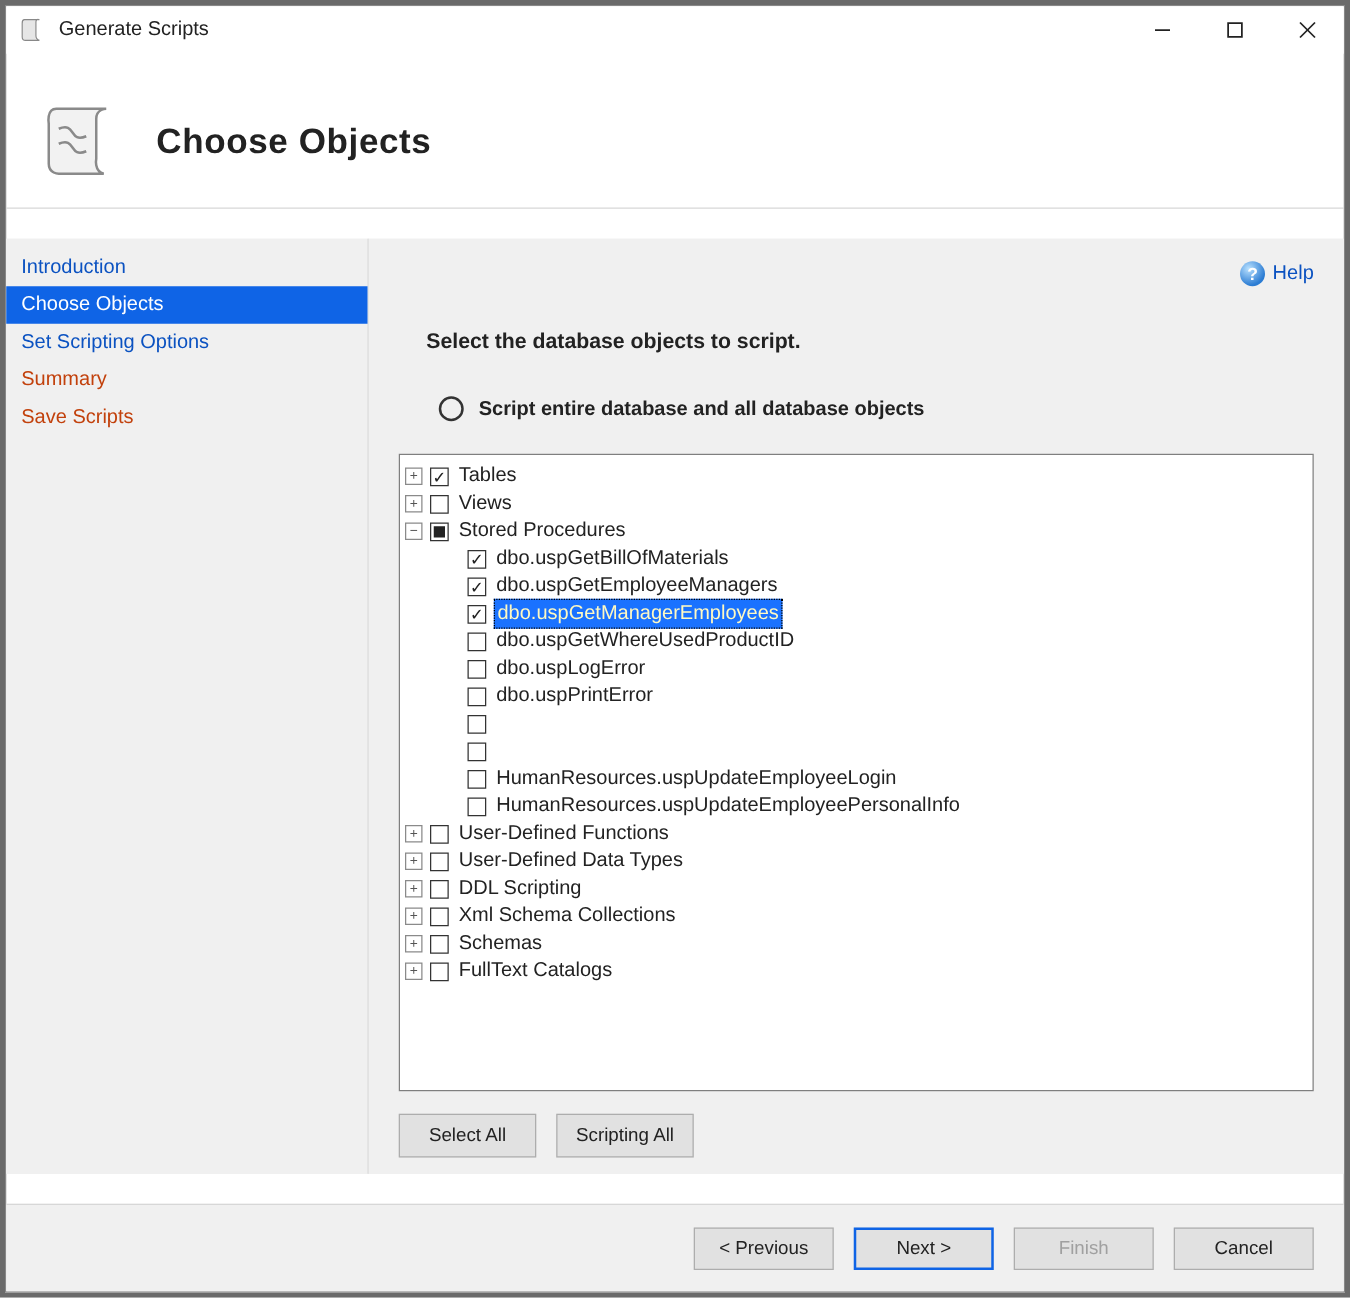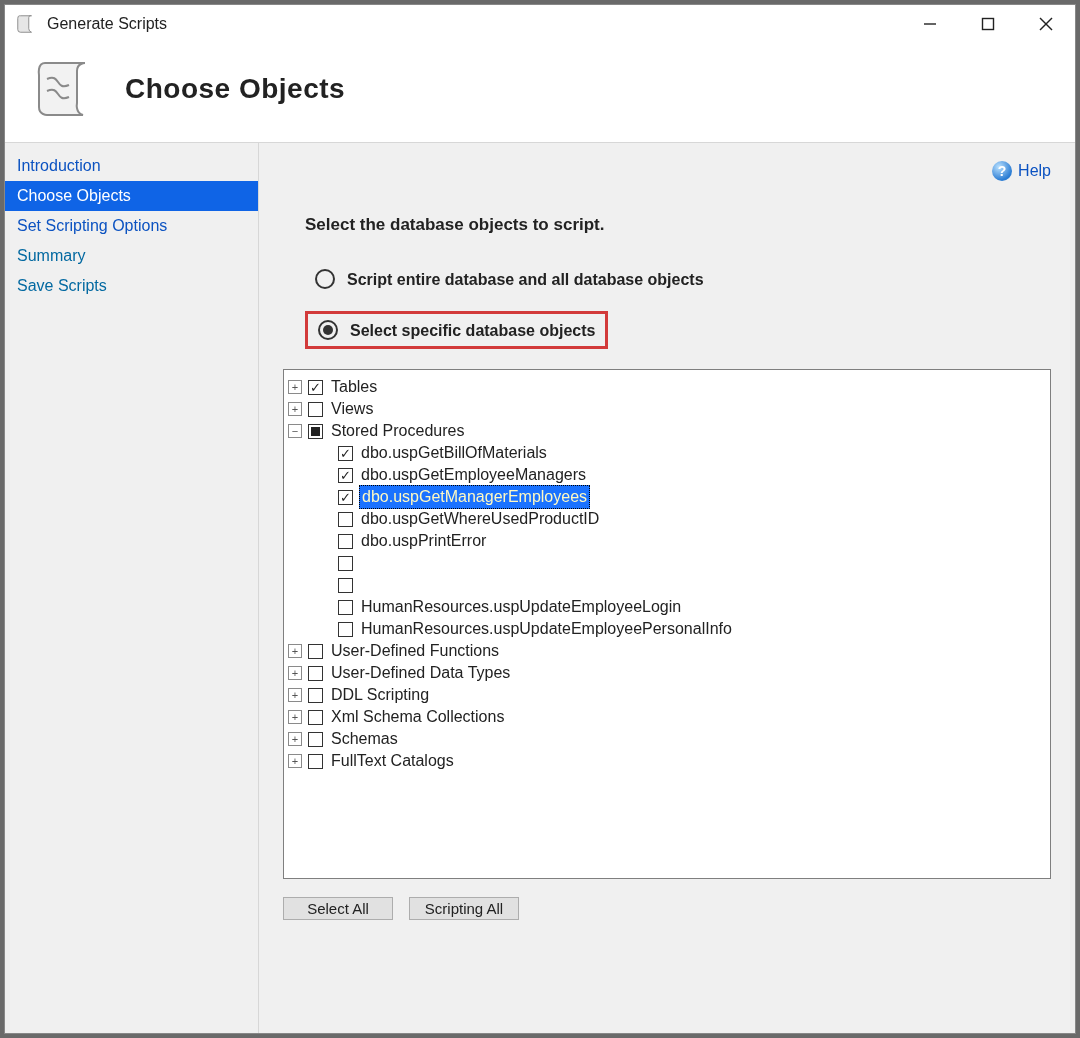--- a/index.html
+++ b/index.html
@@ -1,54 +1,54 @@
 <!DOCTYPE html>
 <html><head>
 <meta charset="utf-8">
 <style>
   * { box-sizing: border-box; }
   html, body { margin:0; padding:0; font-family: "Segoe UI", Tahoma, sans-serif; font-size:15px; color:#222; }
   body { background:#6a6a6a; display:flex; align-items:flex-start; justify-content:center; padding:4px; }
-  .window { width:1072px; height:1030px; background:#fff; border:1px solid #888; display:flex; flex-direction:column; }
+  .window { width:1072px; height:1030px; background:#fff; border:1px solid #888; display:flex; flex-direction:column;gap:24px; }
   .titlebar { height:38px; display:flex; align-items:center; padding:0 0 0 10px; background:#fff; }
   .titlebar .appicon { width:22px; height:22px; margin-right:10px; display:flex; }
   .titlebar .title { font-size:16px; }
   .titlebar .spacer { flex:1; }
   .win-btn { width:58px; height:38px; display:flex; align-items:center; justify-content:center; font-size:14px; color:#222; }
   .win-btn svg { stroke:#222; }
   .header { height:100px; display:flex; align-items:center; padding:0 22px 8px 28px; border-bottom:1px solid #d7d7d7; }
   .header .bigicon { width:64px; height:64px; margin-right:28px; display:flex; }
   .header h1 { font-size:28px; font-weight:700; letter-spacing:.5px; margin:0; }
   .body { flex:1; display:flex; background:#f0f0f0; min-height:0;}
-  .sidebar { width:254px; background:#f0f0f0; border-right:1px solid #d7d7d7; padding-top:8px;}
+  .sidebar { width:290px; background:#f0f0f0; border-right:1px solid #d7d7d7; padding-top:8px;}
   .nav-item { padding:6px 12px; font-size:16px; cursor:default; }
   .nav-item.link { color:#0b52c1; }
   .nav-item.active { background:#0f64e6; color:#fff; }
-  .nav-item.disabled { color:#0369a1; }
+  .nav-item.disabled { color:#c2410c; }
   .main { flex:1; display:flex; flex-direction:column; background:#f0f0f0; padding:14px 24px 0 24px; min-width:0;}
   .helprow { display:flex; justify-content:flex-end; align-items:center; height:28px; }
   .helprow .help { color:#0b52c1; font-size:16px; display:flex; align-items:center; gap:6px; }
   .helpicon { width:20px; height:20px; border-radius:50%; background:radial-gradient(circle at 35% 30%, #b9e1ff, #2b7cd3 70%); display:flex; align-items:center; justify-content:center; color:#fff; font-weight:700; font-size:14px;}
   .instr { font-weight:700; font-size:17px; margin:30px 0 28px 22px; }
   .radio-outer { margin-left:22px; }
   .radio-row { display:flex; align-items:flex-end; gap:12px; font-size:16px; margin-bottom:16px; padding:6px 10px;font-weight:bold;}
   .radio-row.highlight { border:3px solid #d23a3a; width:max-content; }
   .radio-ctrl { width:20px; height:20px; border:2px solid #333; border-radius:50%; display:inline-flex; align-items:center; justify-content:center; }
   .radio-ctrl .dot { width:10px; height:10px; background:#333; border-radius:50%; }
   .treebox { margin:4px 0 0 0; border:1px solid #7f7f7f; background:#fff; height:510px; overflow:auto; padding:6px 4px; }
   .tree-row { display:flex; align-items:center; height:22px; line-height:22px; font-size:16px; white-space:nowrap; }
   .tree-row.child { padding-left:48px; }
   .tree-row .toggle { width:14px; height:14px; border:1px solid #8a8a8a; display:flex; align-items:center; justify-content:center; font-size:11px; color:#555; margin-right:4px;}
   .tree-row .cb { width:15px; height:15px; border:1px solid #333; margin:0 6px 0 2px; display:flex; align-items:center; justify-content:center; }
   .cb .chk { font-size:13px; line-height:13px; color:#222; }
   .cb .ind { width:9px; height:9px; background:#222; }
   .tree-row .lbl { padding:0 2px; font-size:16px; }
   .tree-row .lbl.sel { background:#1a72ff; color:#fef9c3; border:1px dotted #000; }
   .btnrow { margin:18px 0 0 0; display:flex; gap:16px; }
-  .btn { min-width:110px; height:23px; background:#e1e1e1; border:1px solid #adadad; font-size:15px; display:flex; align-items:center; justify-content:center; padding:0 14px;}
+  .btn { min-width:110px; height:35px; background:#e1e1e1; border:1px solid #adadad; font-size:15px; display:flex; align-items:center; justify-content:center; padding:0 14px;}
   .footer { border-top:1px solid #d7d7d7; height:70px; display:flex; align-items:center; justify-content:flex-end; gap:16px; padding:0 24px; background:#f0f0f0;}
   .footer .btn { width:112px; height:34px; }
   .btn.primary { border:2px solid #0f64e6; }
   .btn.disabled { color:#a0a0a0; }
 </style>
 </head>
 <body>
 
 <div class="window">
 
@@ -106,26 +106,20 @@
         </span>
       </div>
 
       <div class="instr">Select the database objects to script.</div>
 
       <div class="radio-outer" id="radios">
           <div class="radio-row">
             <span class="radio-ctrl"></span>
             <span>Script entire database and all database objects</span>
           </div>
-          <div class="radio-row highlight">
-            <span class="radio-ctrl">
-              <span class="dot"></span>
-            </span>
-            <span>Select specific database objects</span>
-          </div>
         </div>
 
       <div class="treebox" id="treebox">
           <div class="tree-row">
             <span class="toggle">+</span>
             <span class="cb">
               <span class="chk">✓</span>
             </span>
             <span class="lbl">Tables</span>
           </div>
@@ -155,20 +149,24 @@
           </div>
           <div class="tree-row child">
             <span class="cb">
               <span class="chk">✓</span>
             </span>
             <span class="lbl sel">dbo.uspGetManagerEmployees</span>
           </div>
           <div class="tree-row child">
             <span class="cb"></span>
             <span class="lbl">dbo.uspGetWhereUsedProductID</span>
+          </div>
+          <div class="tree-row child">
+            <span class="cb"></span>
+            <span class="lbl">dbo.uspLogError</span>
           </div>
           <div class="tree-row child">
             <span class="cb"></span>
             <span class="lbl">dbo.uspPrintError</span>
           </div>
           <div class="tree-row child">
             <span class="cb"></span>
           </div>
           <div class="tree-row child">
             <span class="cb"></span>
@@ -213,13 +211,19 @@
           </div>
         </div>
 
       <div class="btnrow">
         <div class="btn">Select All</div>
         <div class="btn">Scripting All</div>
       </div>
     </div>
   </div>
 
+  <div class="footer">
+    <div class="btn">&lt; Previous</div>
+    <div class="btn primary">Next &gt;</div>
+    <div class="btn disabled">Finish</div>
+    <div class="btn">Cancel</div>
+  </div>
 </div>
 
 </body></html>

